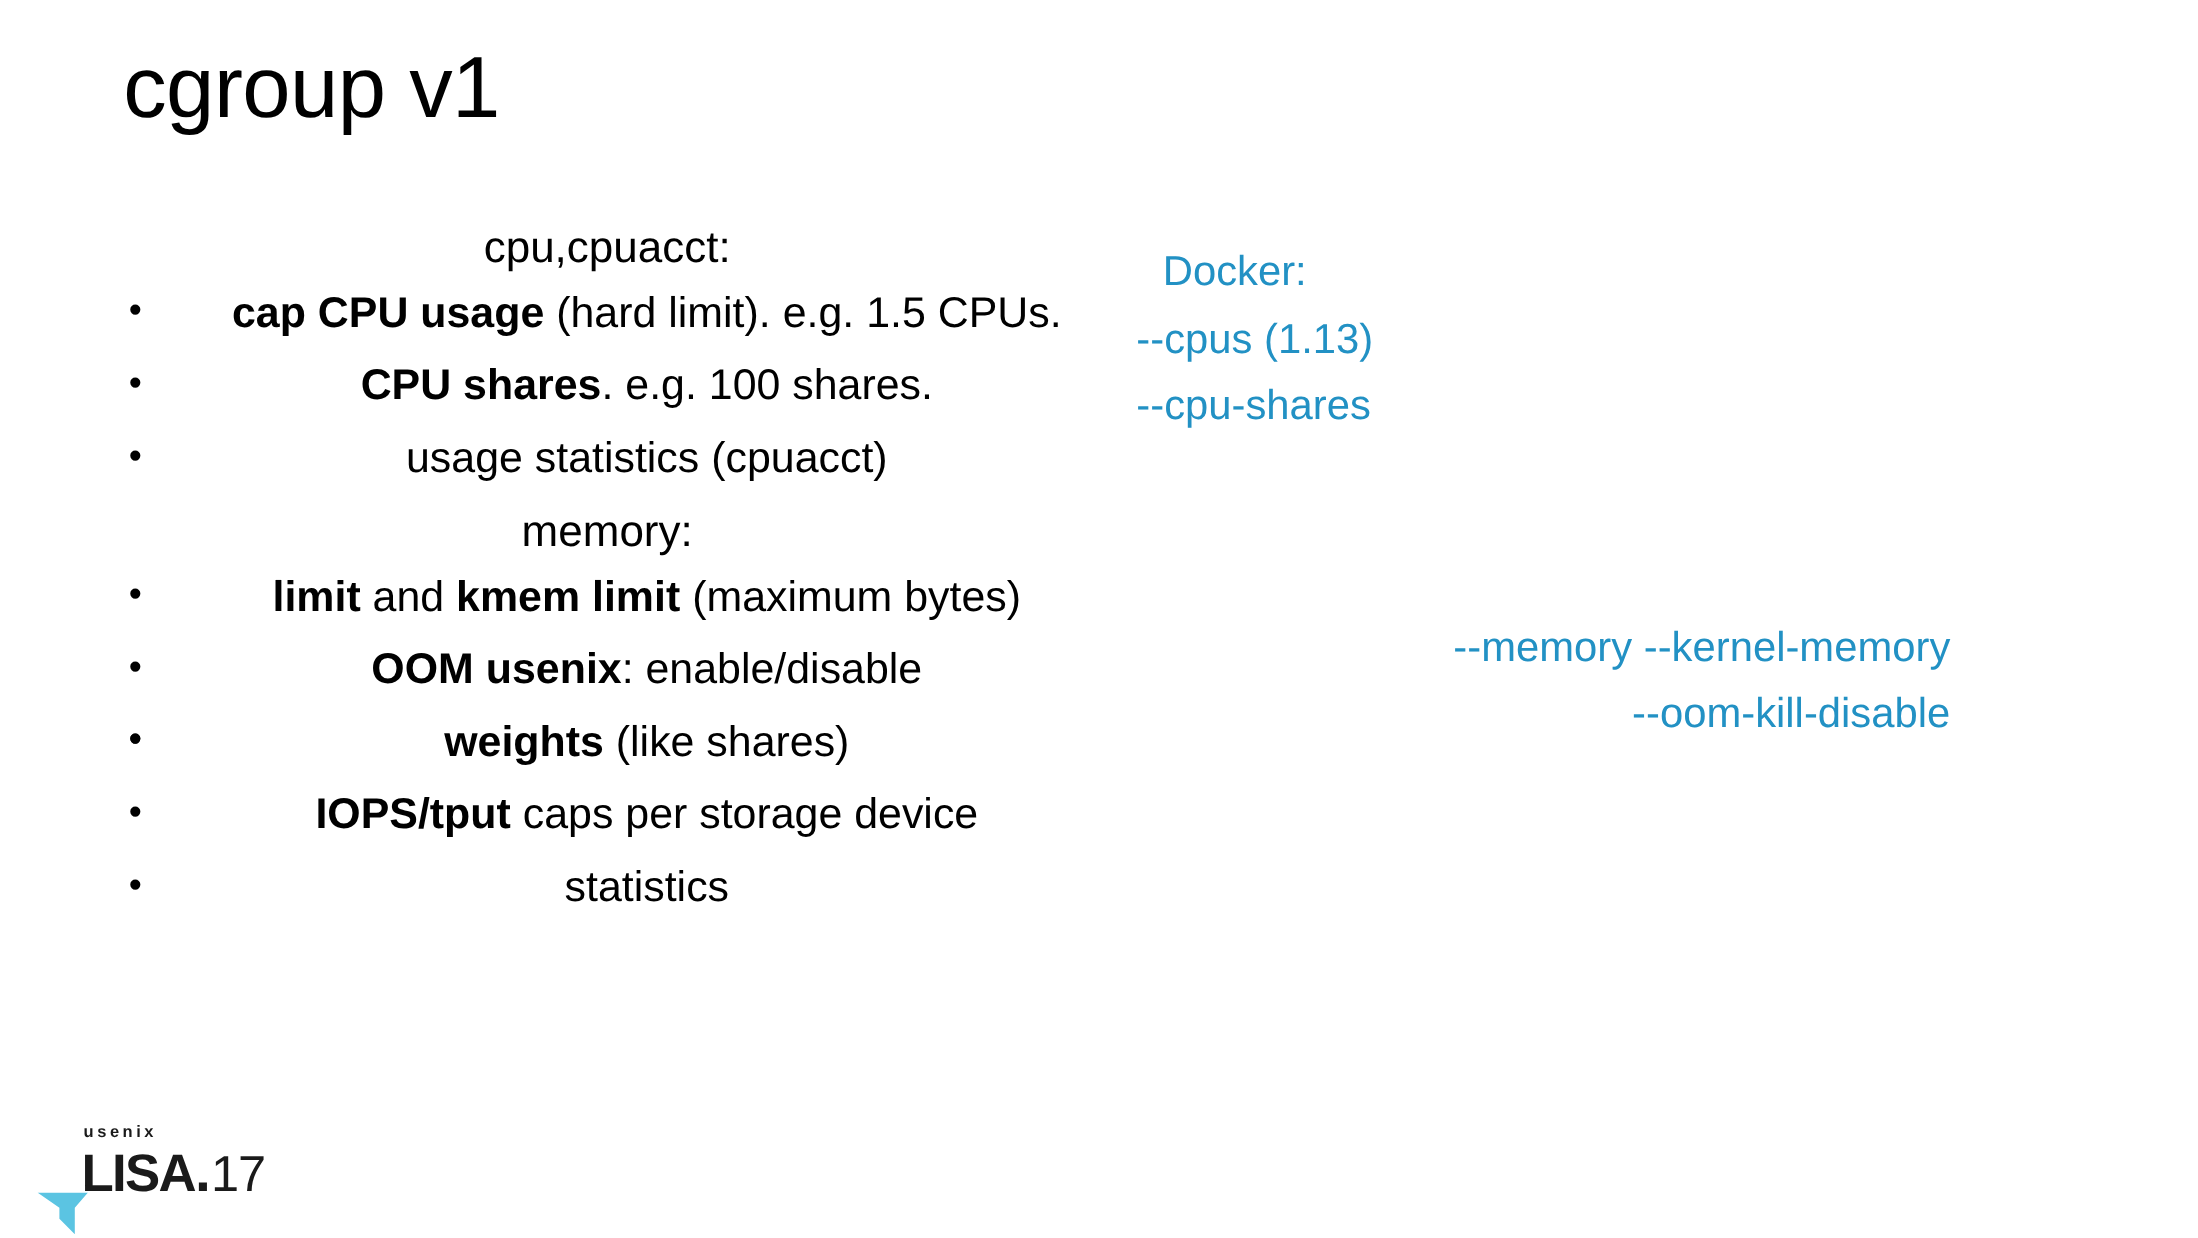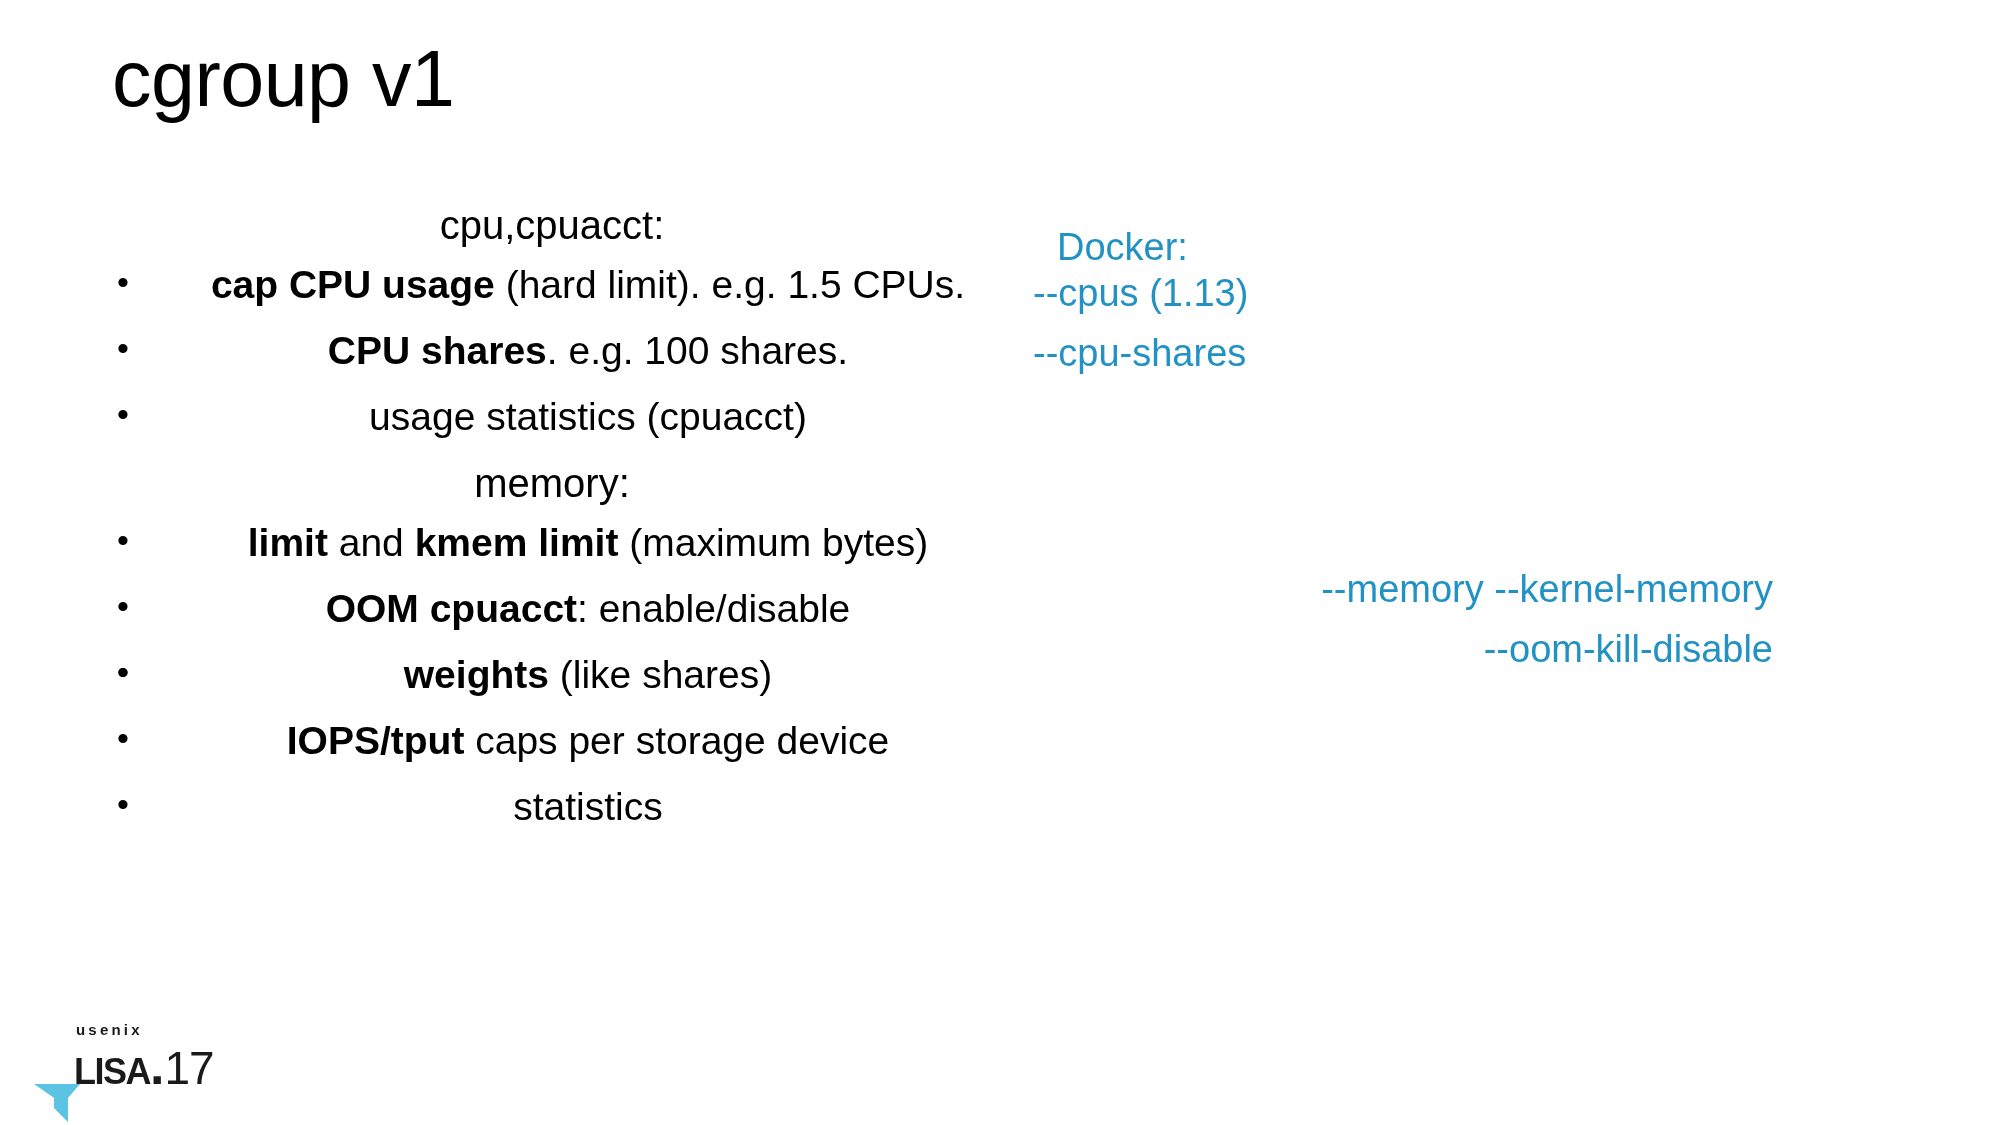--- a/index.html
+++ b/index.html
@@ -96,21 +96,21 @@
   .docker-line {
     font-size: 38px;
     line-height: 1.0;
     font-weight: 400;
     color: #2291c4;
     margin: 0 0 22px 0;
     white-space: nowrap;
   }
   .docker-line.heading {
     padding-left: 24px;
-    margin-bottom: 8px;
+    margin-bottom: 24px;
   }
 
   
   .logo {
     position: absolute;
     left: 34px;
     top: 1022px;
     width: 230px;
     height: 100px;
   }
@@ -125,21 +125,21 @@
     line-height: 1;
   }
   .logo-lisa {
     position: absolute;
     left: 40px;
     top: 18px;
     line-height: 1;
     white-space: nowrap;
   }
   .logo-lisa .lisa-word {
-    font-size: 36px;
+    font-size: 48px;
     font-weight: 700;
     letter-spacing: -1.5px;
     color: #1a1a1a;
   }
   .logo-lisa .lisa-dot {
     font-size: 52px;
     font-weight: 700;
     color: #1a1a1a;
   }
   .logo-lisa .lisa-year {
@@ -179,21 +179,21 @@
       <span class="bullet-dot">•</span><span>usage statistics (cpuacct)</span>
     </div>
 
     <div class="section-head spaced">memory:</div>
 
     <div class="bullet-row">
       <span class="bullet-dot">•</span><span class="b">limit</span><span> and </span><span class="b">kmem limit</span><span> (maximum bytes)</span>
     </div>
 
     <div class="bullet-row">
-      <span class="bullet-dot">•</span><span class="b">OOM cpuacct</span><span>: enable/disable</span>
+      <span class="bullet-dot">•</span><span class="b">OOM usenix</span><span>: enable/disable</span>
     </div>
 
     <div class="bullet-row">
       <span class="bullet-dot">•</span>
     </div>
 
 
     <div class="bullet-row">
       <span class="bullet-dot">•</span><span class="b">weights</span><span> (like shares)</span>
     </div>

